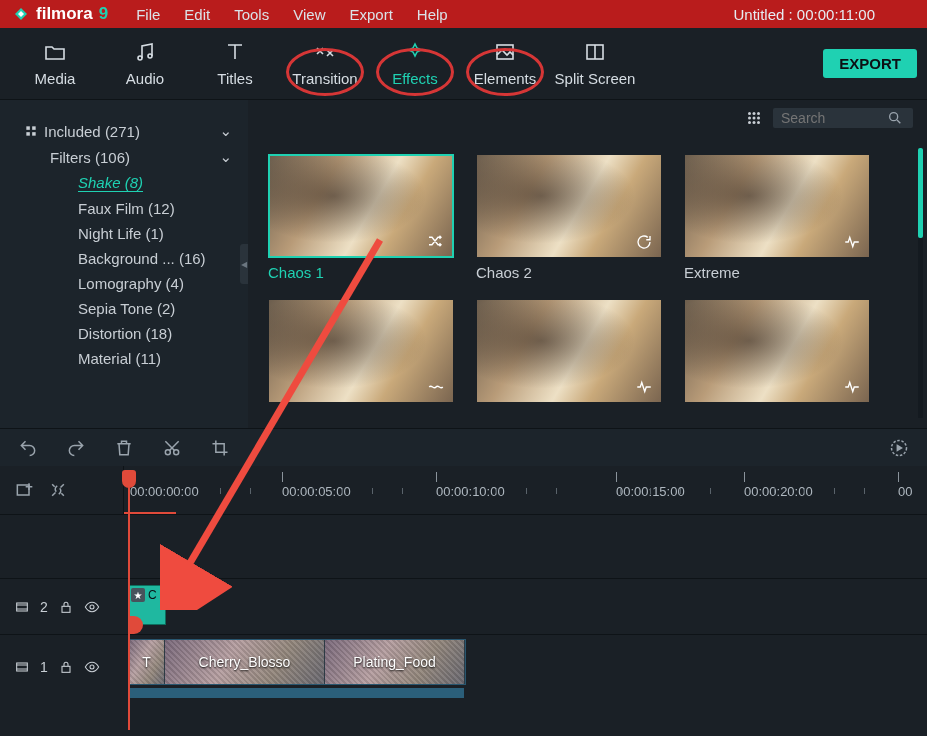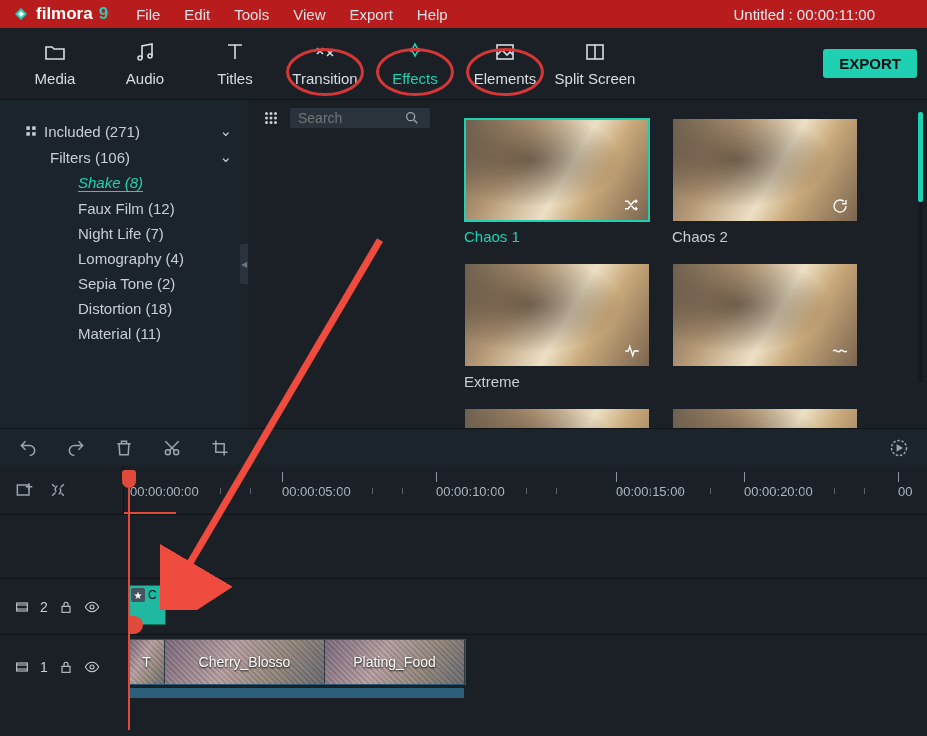--- a/index.html
+++ b/index.html
@@ -22,21 +22,21 @@
   .sidebar { width:248px; background:#1c242b; padding:8px 0; position:relative; overflow:hidden;}
   .sidebar-resize { position:absolute; right:0; top:50%; transform:translateY(-50%); width:8px; height:40px; background:#2a333b; border-radius:3px 0 0 3px; display:flex; align-items:center; justify-content:center;}
   .sidebar-resize::before { content:"◀"; font-size:8px; color:#6b7680;}
   .fav { padding:8px 16px; display:flex; align-items:center; gap:4px;}
   .cat { padding:4px 16px 4px 24px; display:flex; align-items:center; gap:6px;}
   .cat .chev { margin-left:auto; }
   .cat.sub { padding-left:50px;}
   .cat.sub2 { padding-left:78px; font-size:15px;}
   .cat.active { color:#1fd1b2;font-style:italic;}
   .cat.active span { border-bottom:1px solid #1fd1b2;}
-  .content { flex:1; background:#1a2026; display:flex; flex-direction:row; overflow:hidden;}
+  .content { flex:1; background:#1a2026; display:flex; flex-direction:column; overflow:hidden;}
   .content-top { height:36px; display:flex; align-items:center; padding:0 14px; gap:10px;}
   .gridicon { margin-left:auto; width:18px; height:18px;}
   .search { display:flex; align-items:center; background:#2a333b; padding:2px 8px; border-radius:2px; width:140px; gap:6px;}
   .search input { background:transparent; border:none; color:#c8ced4; font-size:14px; width:100px; outline:none;}
   .thumbs { padding:18px 20px; display:flex; flex-wrap:wrap; gap:18px 22px; overflow:hidden; position:relative;}
   .scroll-track { position:absolute; right:4px; top:12px; width:5px; height:270px; background:#141a20;}
   .scroll-thumb { width:5px; height:90px; background:#1fd1b2; border-radius:2px;}
   .thumb { width:186px; display:flex; flex-direction:column; gap:6px;}
   .thumb .img { width:186px; height:104px; background:linear-gradient(120deg,#6b5d4d 0%,#b89b78 30%,#ede0c5 55%,#c9a97a 70%,#7a6550 100%); border:1px solid #1a2026; position:relative; overflow:hidden;}
   .thumb .img::before { content:""; position:absolute; inset:0; background: radial-gradient(ellipse at 35% 40%, rgba(40,30,25,.55) 0%, rgba(0,0,0,0) 55%);}
@@ -169,21 +169,24 @@
       <span>Filters (106)</span>
       <span class="chev">⌄</span>
     </div>
     <div class="cat sub2 active">
         <span>Shake (8)</span>
       </div>
     <div class="cat sub2">
         <span>Faux Film (12)</span>
       </div>
     <div class="cat sub2">
-        <span>Night Life (7)</span>
+        <span>Night Life (1)</span>
+      </div>
+    <div class="cat sub2">
+        <span>Background ... (16)</span>
       </div>
     <div class="cat sub2">
         <span>Lomography (4)</span>
       </div>
     <div class="cat sub2">
         <span>Sepia Tone (2)</span>
       </div>
     <div class="cat sub2">
         <span>Distortion (18)</span>
       </div>

